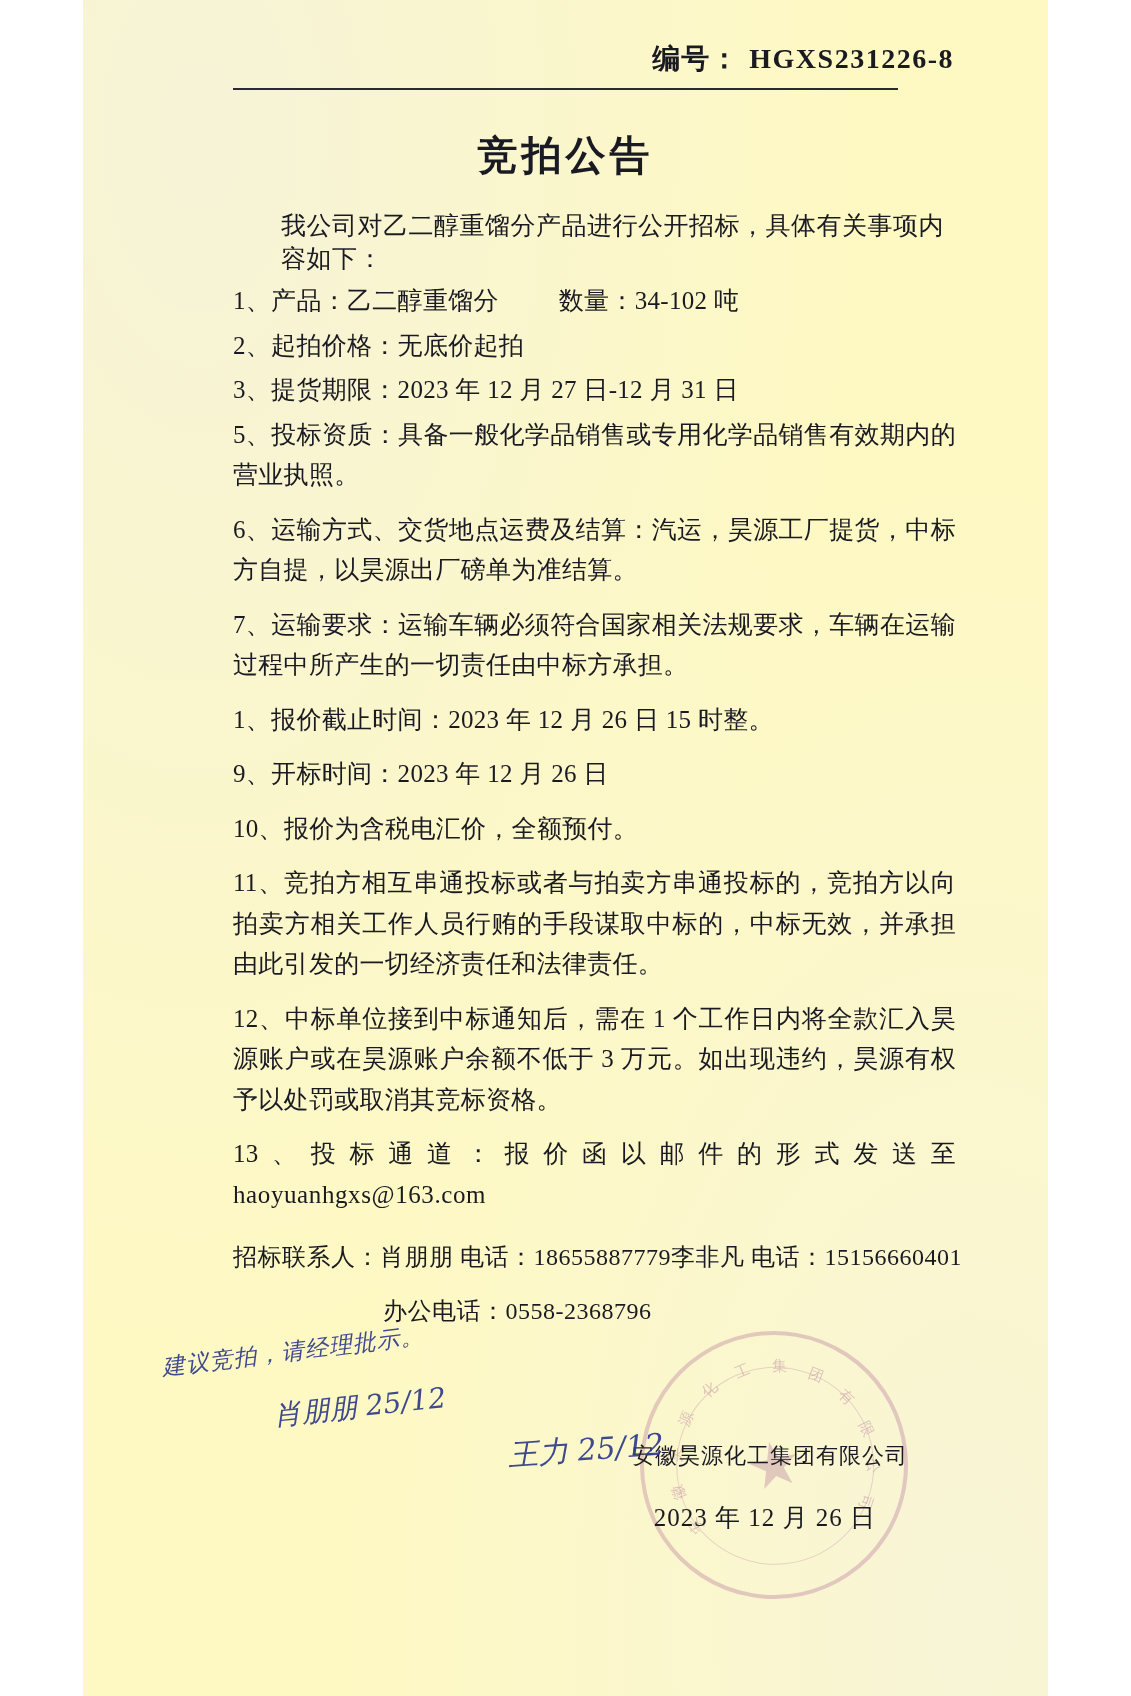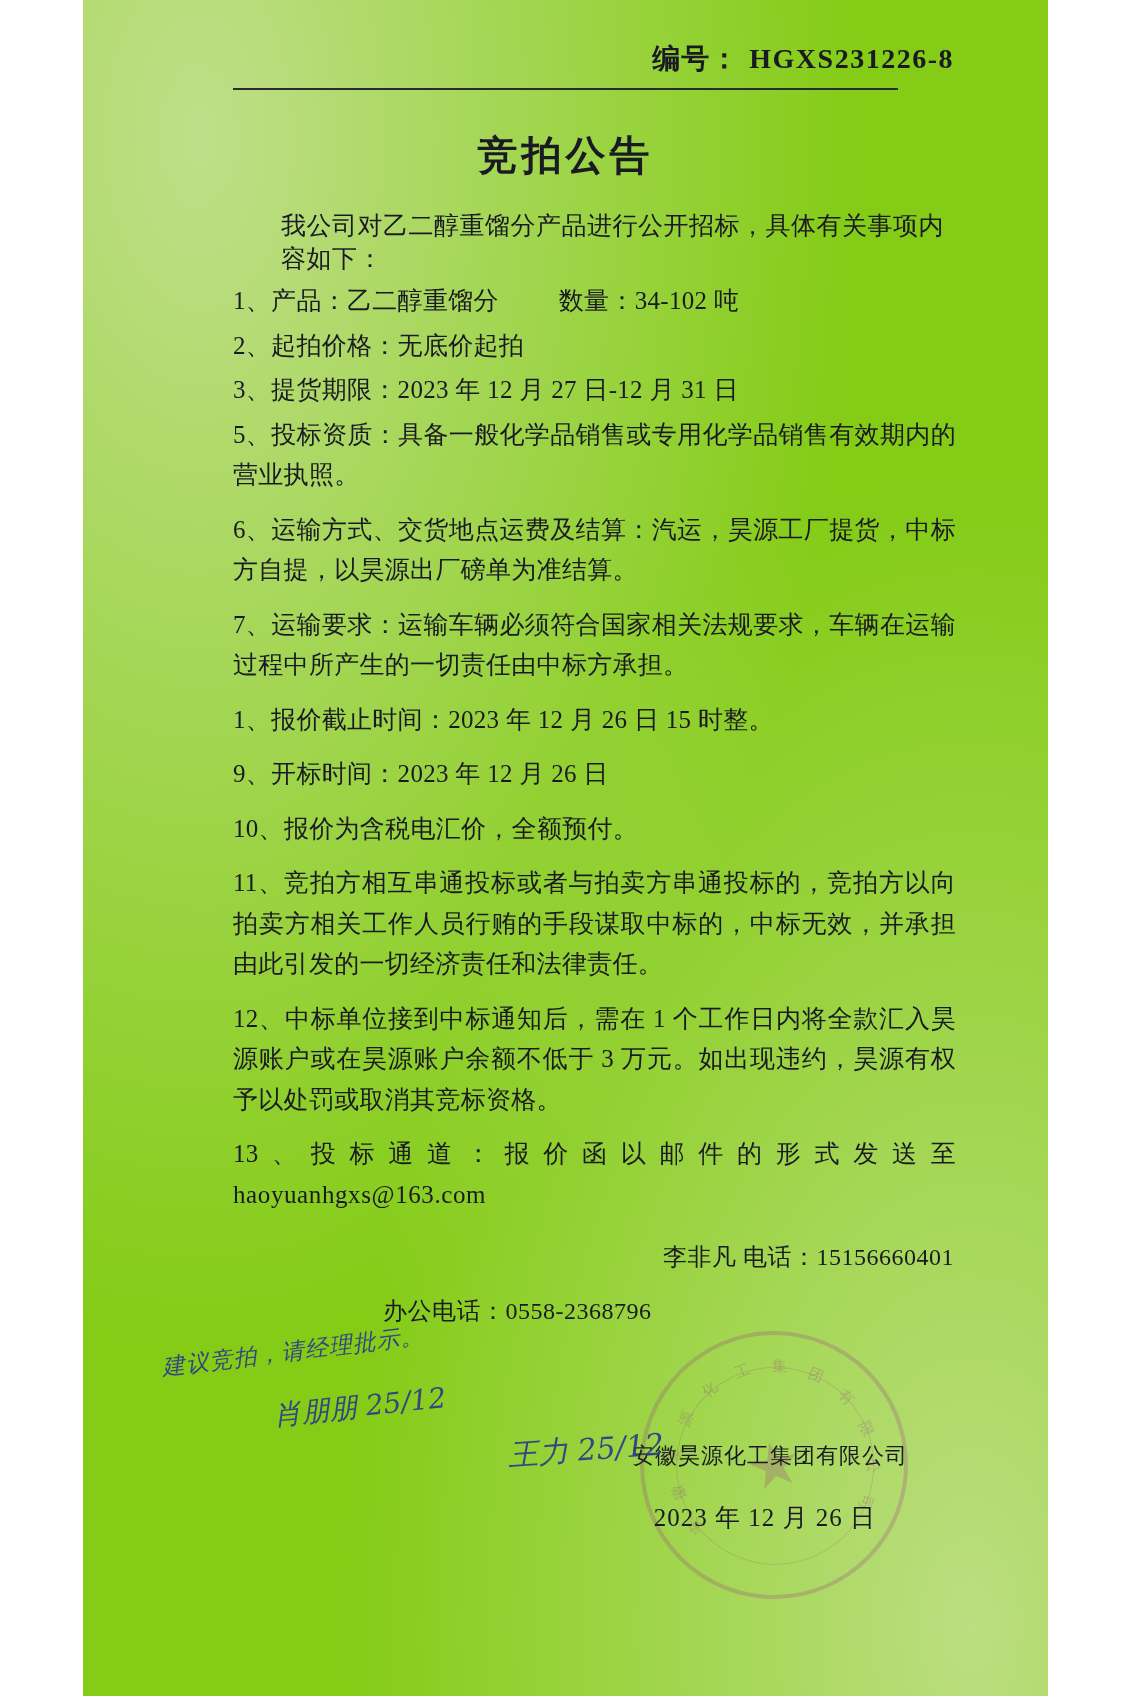--- a/index.html
+++ b/index.html
@@ -9,21 +9,21 @@
   }
   body {
     font-family: "Liberation Serif", "DejaVu Serif", serif;
     color: #1a1a22;
   }
   .page {
     position: relative;
     width: 965px;
     height: 1696px;
     margin: 0 auto;
-    background: #84cc16;
+    background: #fef9c3;
     overflow: hidden;
   }
   
   .paper-tint {
     position: absolute;
     inset: 0;
     background:
       radial-gradient(ellipse at 12% 8%, rgba(240,238,232,0.55) 0%, rgba(255,255,255,0) 55%),
       radial-gradient(ellipse at 92% 96%, rgba(242,240,234,0.5) 0%, rgba(255,255,255,0) 50%);
     pointer-events: none;
@@ -278,20 +278,24 @@
     </p>
     <p class="clause gap">
       <span class="num">12、</span><span>中标单位接到中标通知后，需在 1 个工作日内将全款汇入昊源账户或在昊源账户余额不低于 3 万元。如出现违约，昊源有权予以处罚或取消其竞标资格。</span>
     </p>
     <p class="clause gap">
       <span class="num">13、投标通道：</span><span>报价函以邮件的形式发送至</span>
       <span class="email">haoyuanhgxs@163.com</span>
     </p>
 
     <div class="contacts">
+      <span class="c1">
+        <span>招标联系人：</span><span>肖朋朋</span>
+        <span>电话：</span><span>18655887779</span>
+      </span>
       <span class="spacer"></span>
       <span class="c2">
         <span>李非凡</span>
         <span>电话：</span><span>15156660401</span>
       </span>
     </div>
 
     <div class="office-phone">
       <span>办公电话：</span><span>0558-2368796</span>
     </div>

